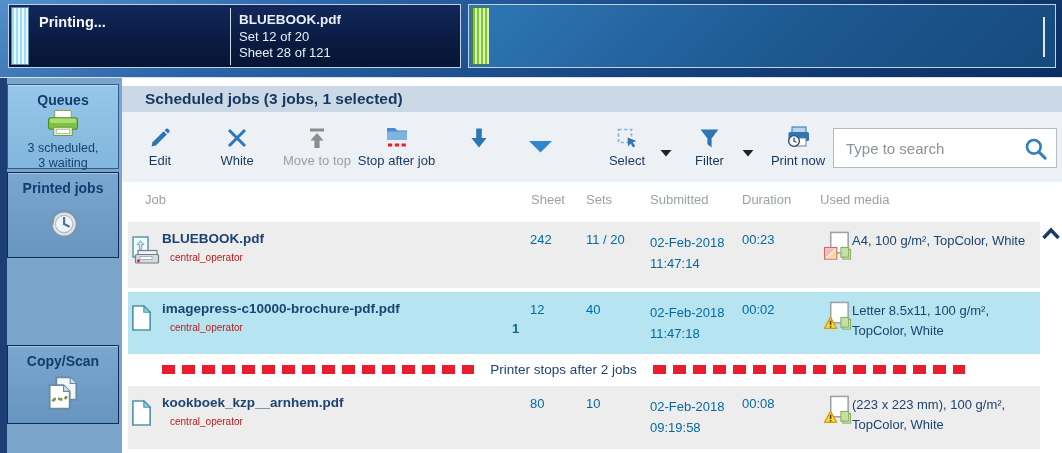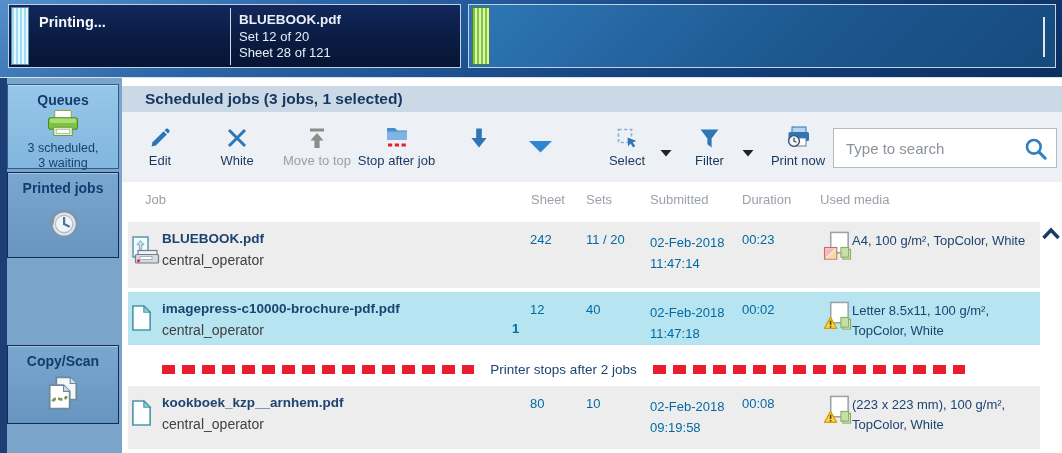--- a/index.html
+++ b/index.html
@@ -61,31 +61,31 @@
   .searchbox input::placeholder { color:#8b9299; }
   .searchbox svg { position:absolute; right:8px; top:8px; }
 
   
   .thead { left:122px; top:182px; width:1060px; height:38px; background:#fff; }
   .thead span { position:absolute; top:10px; font-size:13px; color:#9aa1a8; }
   .row { position:absolute; left:128px; width:912px; cursor:pointer; }
   .row .cell { position:absolute; font-size:13px; color:#0369a1; }
   .r-icon { left:2px; top:13px; }
   .r-name { left:34px; top:9px; font-size:13.5px; font-weight:bold; color:#1d4370; position:absolute; }
-  .r-owner { left:34px; top:30px; font-size:14px; color:#404040; position:absolute; }
+  .r-owner { left:42px; top:30px; font-size:10px; color:#b91c1c; position:absolute; }
   .c-pages { left:402px; top:10px; }
   .c-order { left:384px; top:29px; font-weight:bold; }
   .c-sets  { left:458px; top:10px; }
   .c-subm  { left:522px; top:10px; line-height:21px; }
   .c-dur   { left:614px; top:10px; }
   .m-icon  { left:694px; top:8px; position:absolute; }
   .m-text  { left:724px; top:9px; width:186px; line-height:20px; position:absolute;
              font-size:13px; color:#1d4370; }
   .row1 { top:222px; height:66px; background:#ededee; }
-  .row2 { top:292px; height:53px; background:#b7e4f1; }
+  .row2 { top:292px; height:62px; background:#b7e4f1; }
   .row3 { top:386px; height:63px; background:#ededee; }
 
   .sep { left:128px; top:353px; width:912px; height:33px; display:flex;
     align-items:center; padding:0 75px 0 34px; }
   .dash { height:9px; flex:1;
     background: repeating-linear-gradient(90deg,#ea1c2d 0 13px,transparent 13px 20px); }
   .sep .st { margin:0 16px; font-size:13.5px; color:#1d4370; white-space:nowrap; }
 
   .scrollup { left:1041px; top:226px; cursor:pointer; }
 </style>

